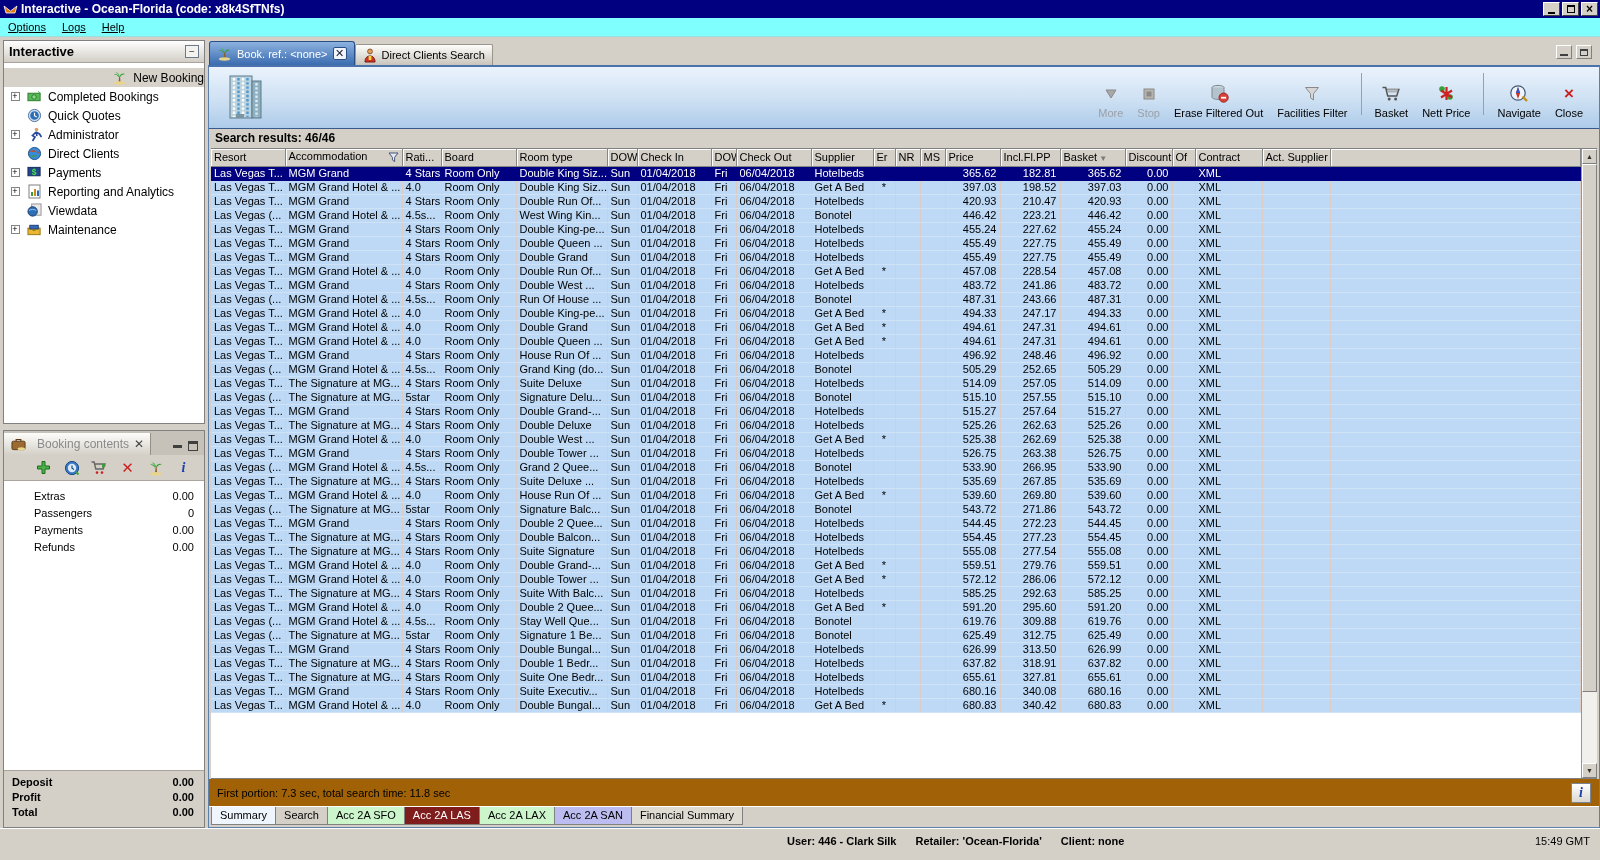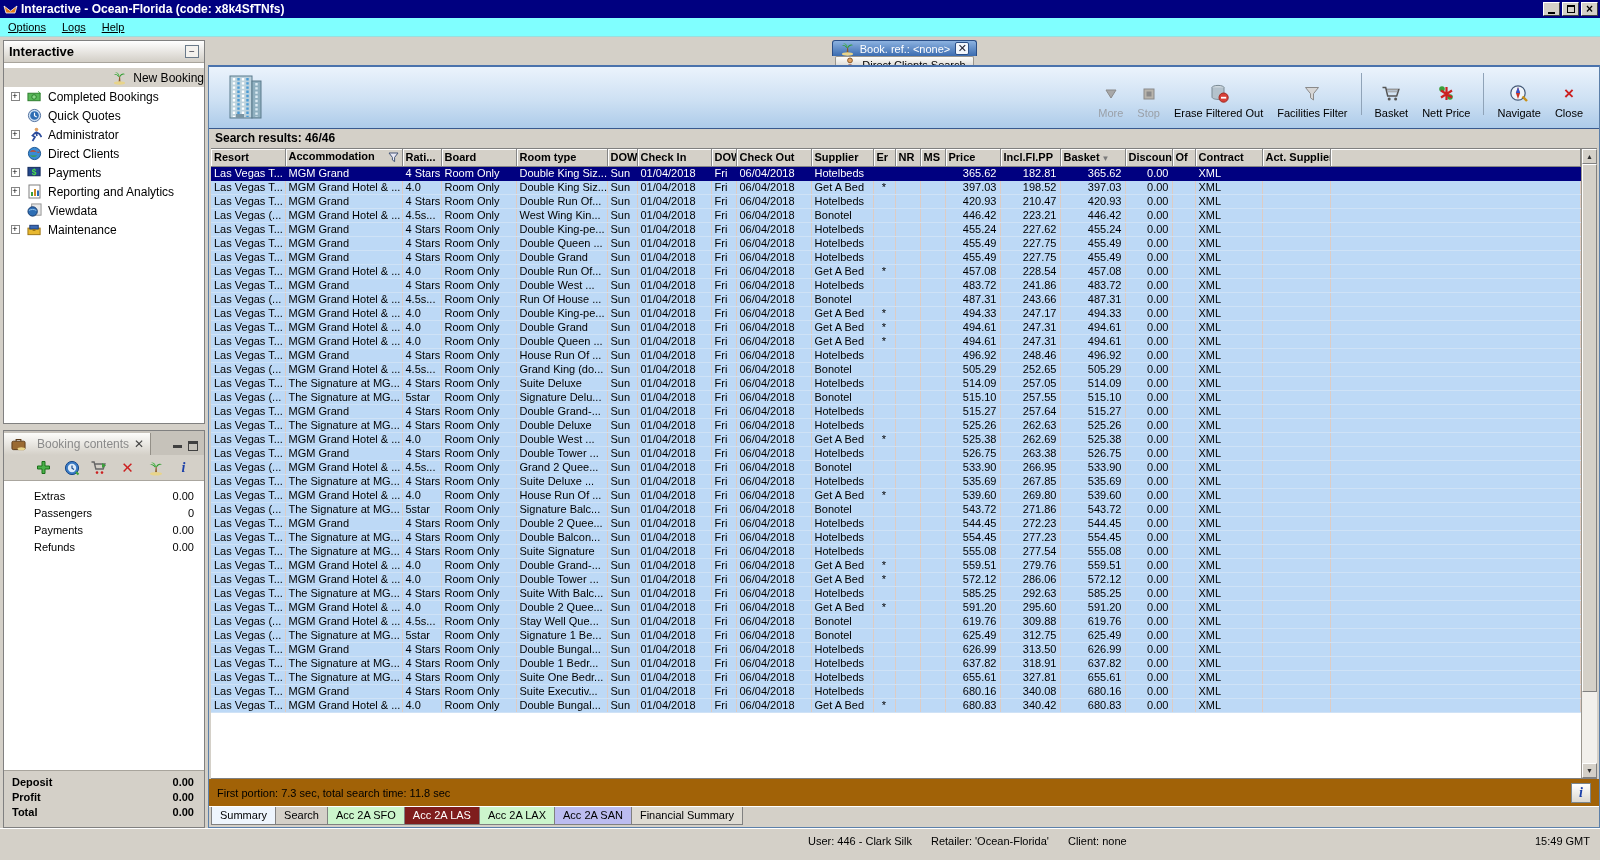--- a/index.html
+++ b/index.html
@@ -50,62 +50,62 @@
   .bc-row{height:17px;display:flex;align-items:center;}
   .bc-row .lab{padding-left:30px;flex:1;}
   .bc-row .val{padding-right:10px;text-align:right;}
   .bc-spacer{flex:1;background:#fff;}
   .bc-totals{background:#d4d0c8;border-top:1px solid #a8a49c;padding:5px 0 6px;}
   .bc-trow{height:15px;display:flex;font-weight:bold;}
   .bc-trow .lab{padding-left:8px;flex:1;}
   .bc-trow .val{padding-right:10px;}
   
   .main-col{flex:1;display:flex;flex-direction:column;min-width:0;}
-  .doc-tabs{height:25px;display:flex;align-items:center;padding-left:1px;flex-direction:column;}
+  .doc-tabs{height:25px;display:flex;align-items:flex-end;padding-left:1px;}
   .dtab{display:flex;align-items:center;gap:5px;padding:0 7px;cursor:default;white-space:nowrap;}
   .dtab.active{height:24px;background:linear-gradient(#8cb2e0,#3b6cb0);border:1px solid #2a4e86;border-bottom:none;border-radius:3px 3px 0 0;color:#fff;}
   .dtab.inactive{height:21px;background:linear-gradient(#fdfdfb,#c8c4bc);border:1px solid #9a968e;border-bottom:none;border-radius:2px 2px 0 0;color:#000;}
   .dtab-close{width:14px;height:13px;background:#f2f6fc;border:1px solid #2a4e86;color:#223;font-weight:bold;font-size:11px;line-height:11px;text-align:center;border-radius:2px;}
   .mdi-btns{margin-left:auto;display:flex;gap:4px;padding:0 8px 6px 0;}
   .mdi-btn{width:16px;height:14px;background:#d4d0c8;border:1px solid;border-color:#fff #808080 #808080 #fff;display:flex;align-items:center;justify-content:center;}
   .content-frame{flex:1;border:1px solid #5c80aa;border-top:2px solid #4a72ac;display:flex;flex-direction:column;background:#d4d0c8;min-height:0;}
   
   .header-band{height:62px;flex:none;background:linear-gradient(180deg,#ebf3fc 0%,#cde0f3 55%,#adcbe9 100%);border-bottom:1px solid #39598c;display:flex;align-items:center;padding:0 10px 0 14px;}
   .hb-titles{margin-left:14px;color:#2c628e;font-weight:bold;font-size:15px;line-height:20px;white-space:nowrap;}
   .hb-toolbar{margin-left:auto;display:flex;align-items:flex-end;gap:2px;padding-bottom:4px;}
   .tbtn{display:flex;flex-direction:column;align-items:center;justify-content:flex-end;height:46px;padding:0 6px;font-size:11px;cursor:default;white-space:nowrap;}
   .tbtn .ticon{height:20px;display:flex;align-items:center;justify-content:center;margin-bottom:3px;}
   .tbtn.disabled{color:#9aa0a8;}
   .tsep{width:1px;height:42px;background:#8fa3b8;margin:0 5px 4px;}
   
   .results-bar{height:19px;flex:none;background:#d4d0c8;font-weight:bold;font-size:12px;line-height:19px;padding-left:6px;}
   .grid-area{flex:1;display:flex;background:#fff;border:1px solid #808080;border-left:none;border-right:none;min-height:0;margin:0 2px;}
   .table-wrap{flex:1;overflow:hidden;background:#fff;}
   table.grid{border-collapse:collapse;table-layout:fixed;width:100%;}
-  table.grid th{height:17px;background:#d4d0c8;font-weight:bold;font-size:11px;text-align:left;padding:0 3px;border-right:1px solid #868686;border-bottom:1px solid #868686;box-shadow:inset 1px 1px 0 #fff;white-space:nowrap;overflow:hidden;}
+  table.grid th{height:17px;background:#d4d0c8;font-weight:normal;font-size:11px;text-align:left;padding:0 3px;border-right:1px solid #868686;border-bottom:1px solid #868686;box-shadow:inset 1px 1px 0 #fff;white-space:nowrap;overflow:hidden;}
   table.grid td{height:14px;line-height:13px;padding:0 3px;font-size:11px;background:#bdd9f6;border-right:1px solid #ddccc4;border-bottom:1px solid #cfe2f6;white-space:nowrap;overflow:hidden;}
   table.grid tr.sel td{background:#000080;color:#fff;border-color:#000080;}
   .al-right{text-align:right;}
   .al-center{text-align:center;}
   th.al-right{text-align:right;}
   .hdr-funnel{float:right;margin-top:2px;}
   .hdr-sort{color:#7a7a7a;font-size:8px;margin-left:2px;}
   
   .vscroll{width:16px;flex:none;background:#f2f0ec;border-left:1px solid #9a968e;display:flex;flex-direction:column;}
   .sbtn{height:15px;flex:none;background:#d4d0c8;border:1px solid;border-color:#fff #808080 #808080 #fff;font-size:7px;line-height:13px;text-align:center;color:#303030;}
   .sthumb{flex:none;height:84%;background:#d4d0c8;border:1px solid;border-color:#fff #808080 #808080 #fff;}
   .strack{flex:1;}
   
   .grid-status{height:27px;flex:none;background:#a16207;display:flex;align-items:center;padding:0 8px;}
   .info-btn{margin-left:auto;width:20px;height:20px;background:linear-gradient(#ffffff,#dcd8d0);border:1px solid #7a868f;display:flex;align-items:center;justify-content:center;font-family:"Liberation Serif","DejaVu Serif",serif;font-weight:bold;font-style:italic;color:#1a3ea8;font-size:14px;}
   .bottom-tabs{height:21px;flex:none;background:#d4d0c8;display:flex;align-items:flex-start;padding-left:2px;border-top:1px solid #fff;}
   .btab{padding:2px 8px 3px;border:1px solid #808080;border-top:none;margin-right:-1px;font-size:11px;cursor:default;white-space:nowrap;}
   
   .statusbar{height:26px;background:#d4d0c8;border-top:1px solid #fff;position:relative;}
-  .sb-user{position:absolute;left:808px;top:6px;white-space:nowrap;}
+  .sb-user{position:absolute;left:787px;top:6px;white-space:nowrap;font-weight:bold;}
   .sb-user span{margin-right:16px;}
   .sb-time{position:absolute;right:10px;top:6px;}
   .bottom-edge{height:4px;background:#d4d0c8;}
   u{text-decoration:underline;}
 </style>
 </head>
 <body>
 
 <div class="titlebar">
   <span class="tlogo">

